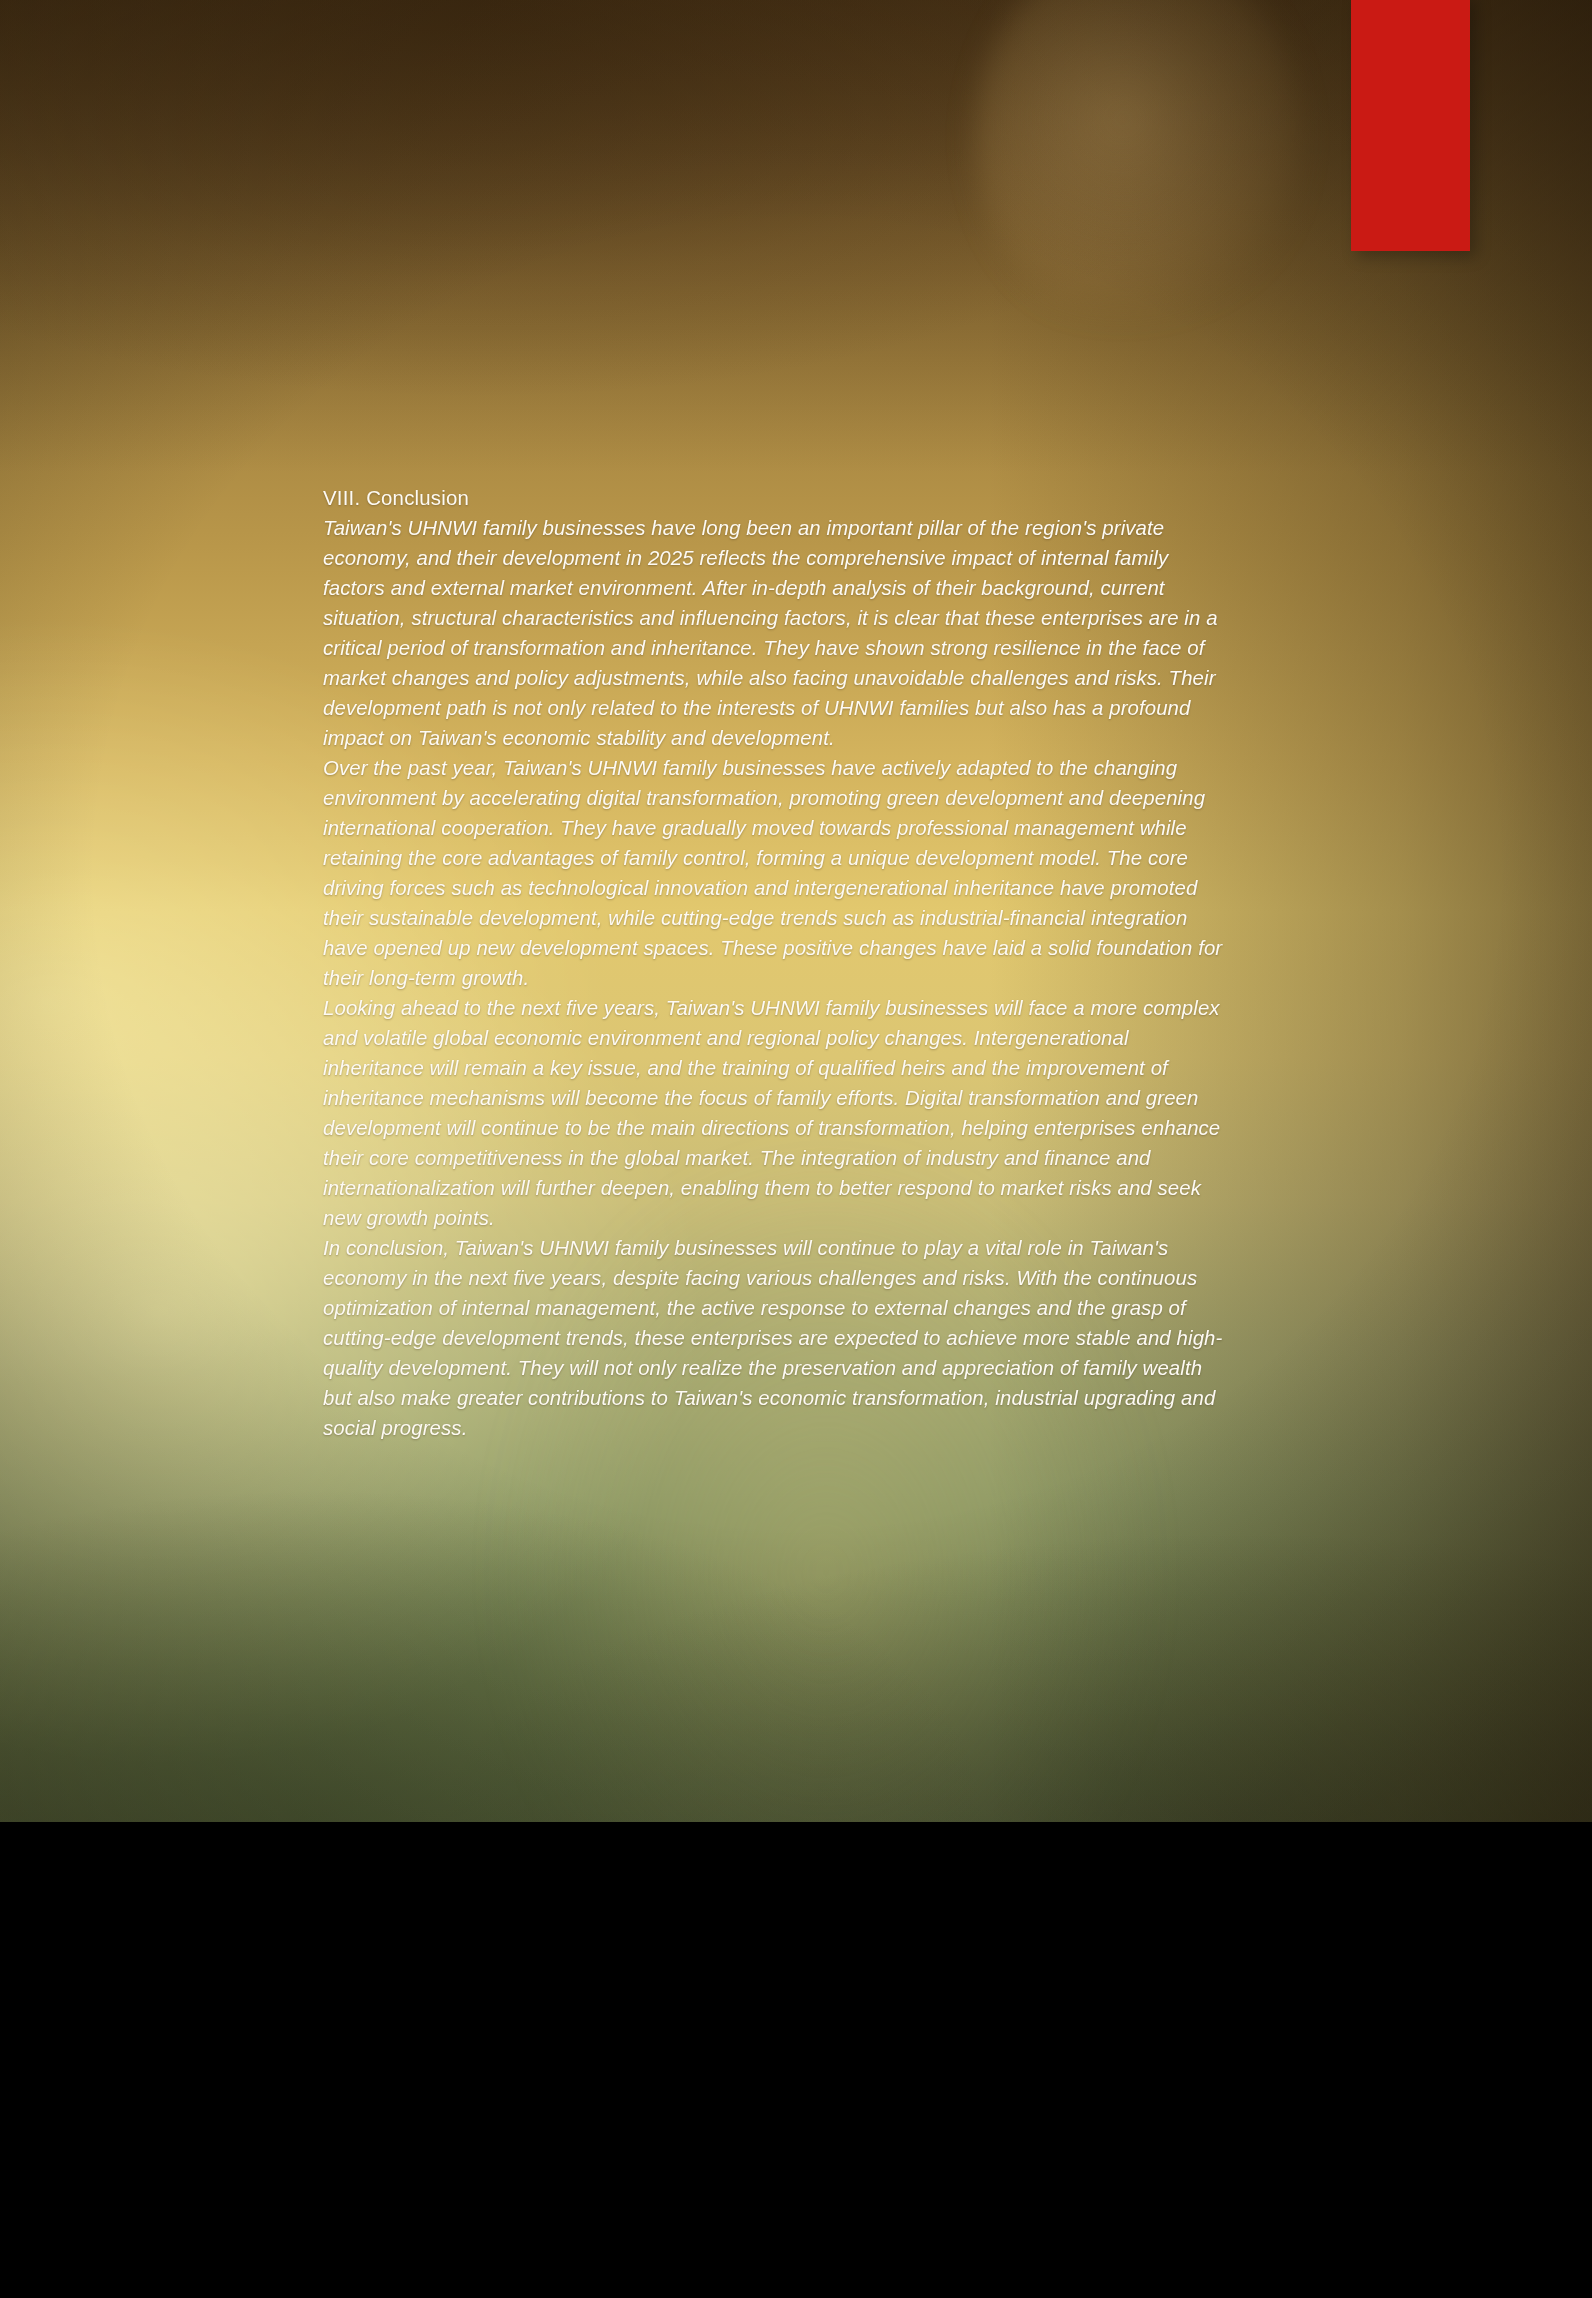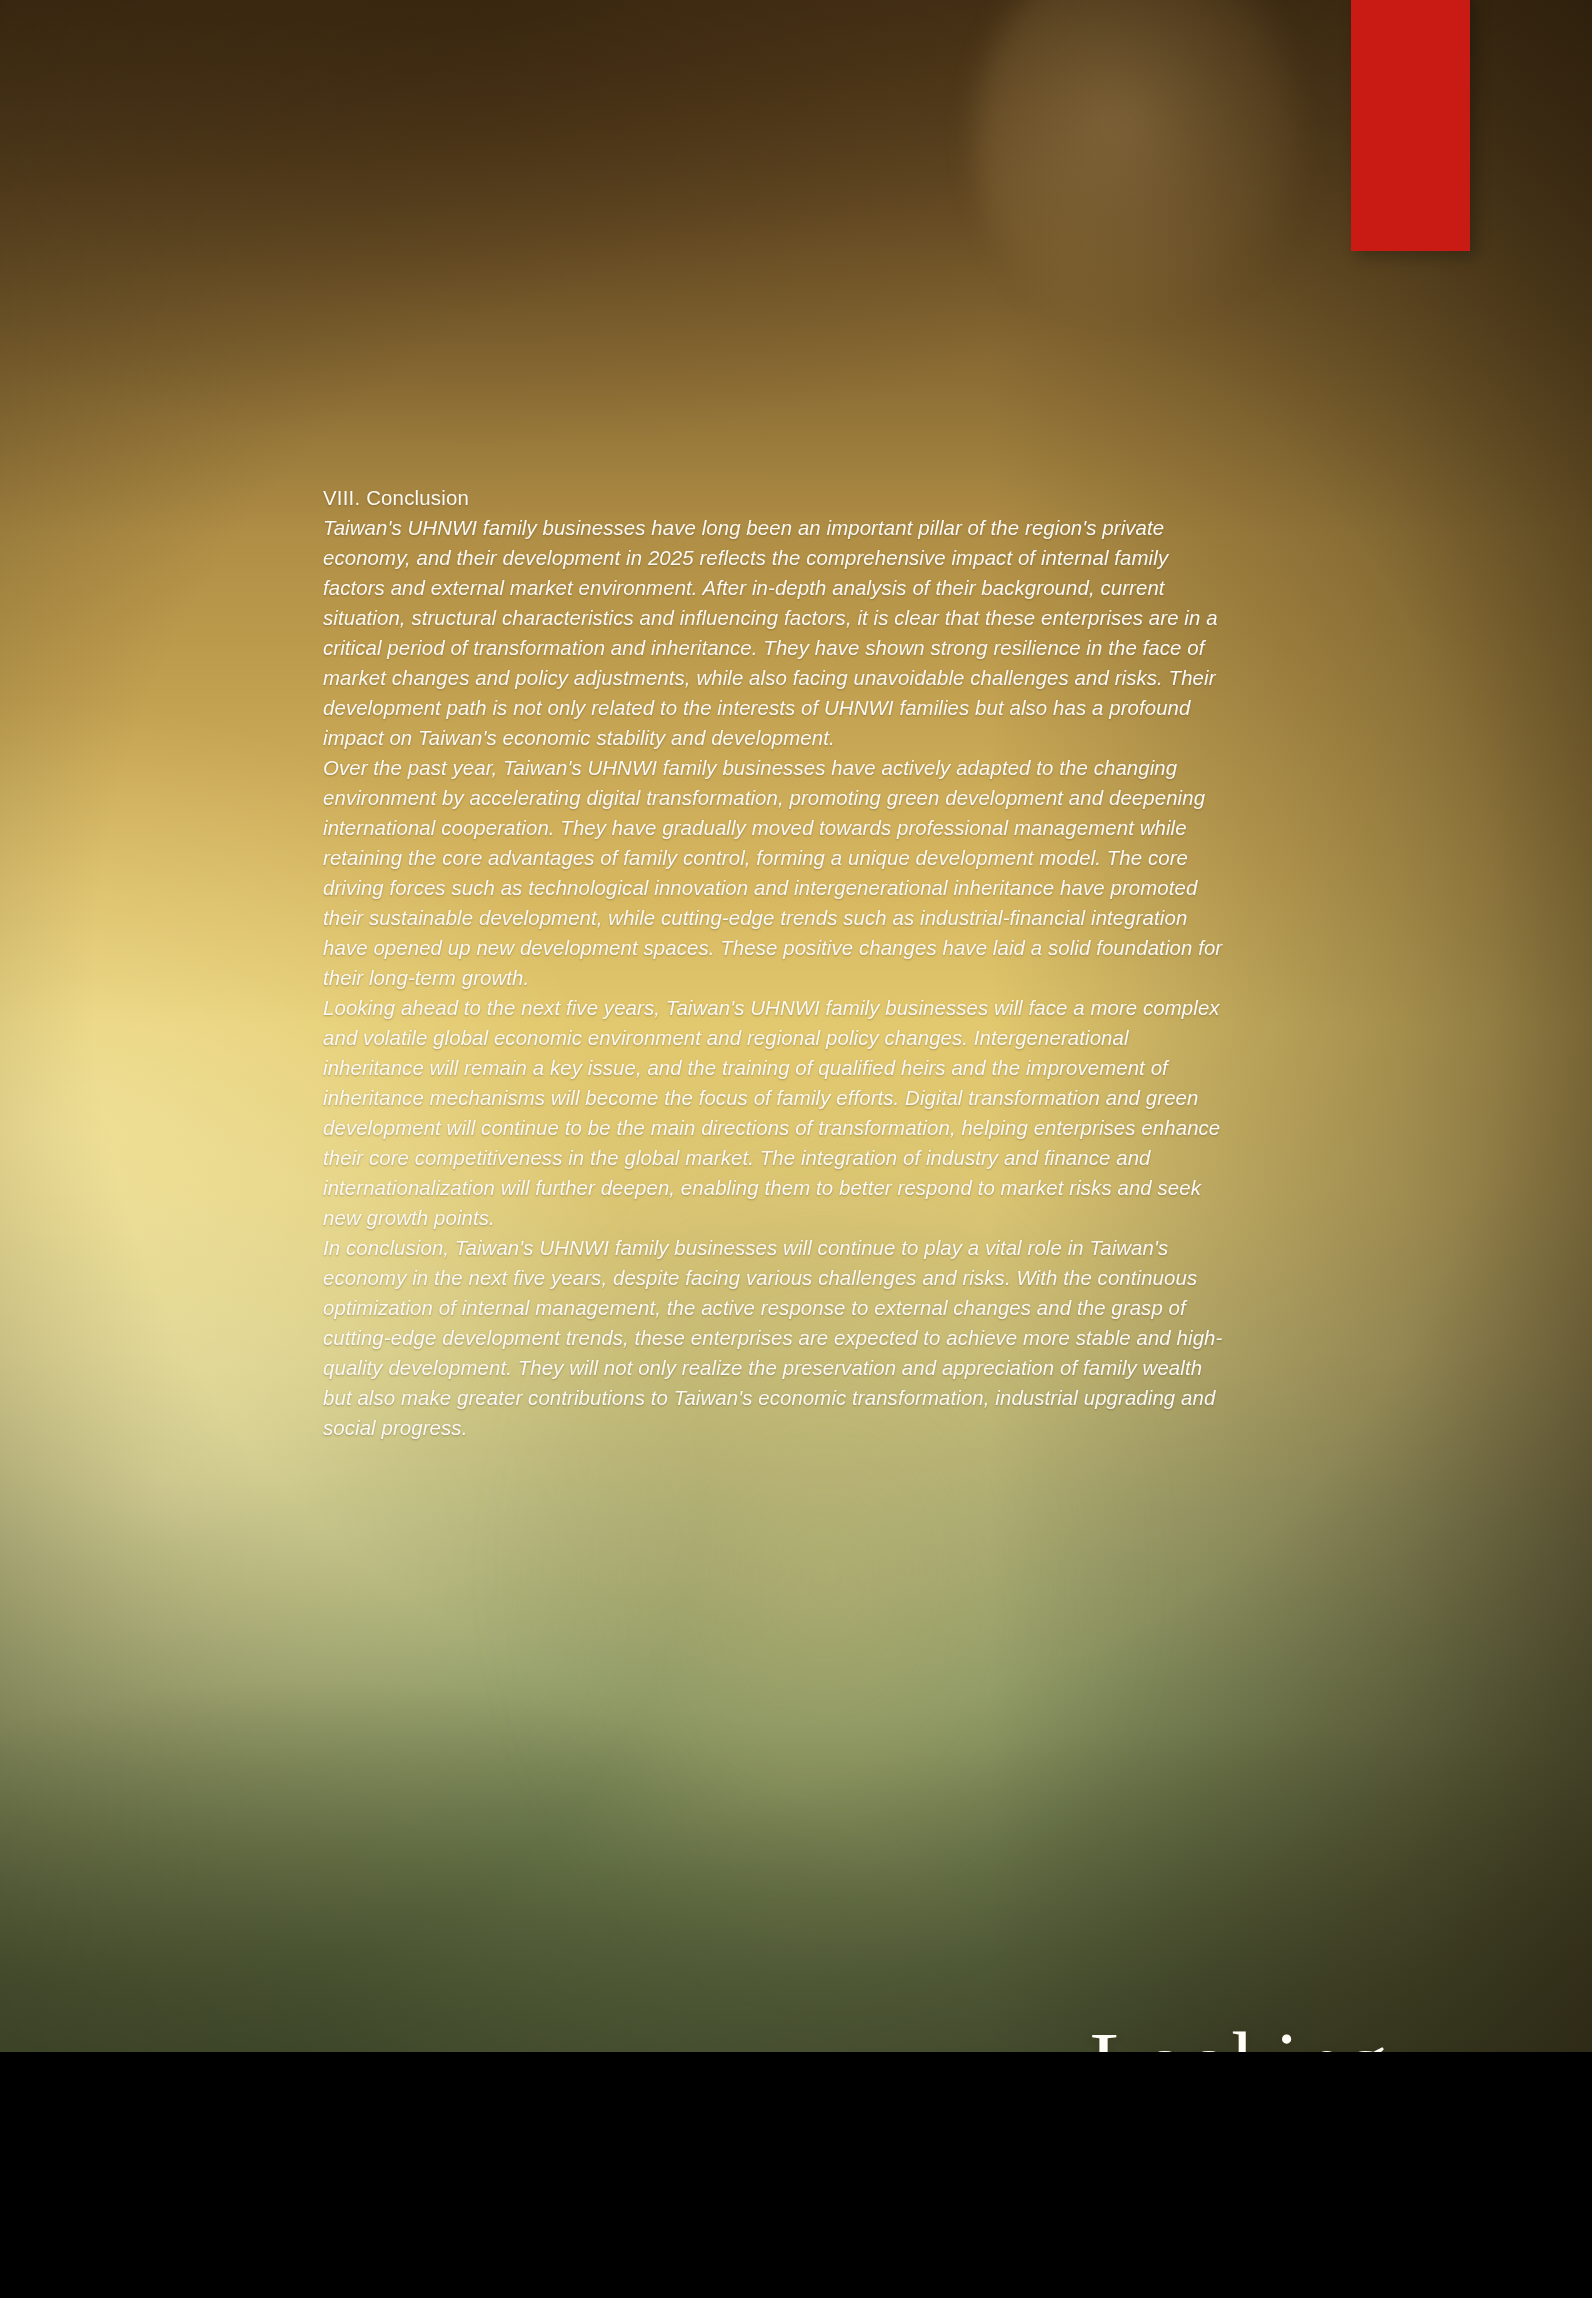--- a/index.html
+++ b/index.html
@@ -3,21 +3,21 @@
 <meta charset="utf-8">
 <style>
   html, body {
     margin: 0;
     padding: 0;
     background: #000;
   }
   #page {
     position: relative;
     width: 1592px;
-    height: 2052px;
+    height: 1822px;
     overflow: hidden;
     font-family: "Liberation Sans", sans-serif;
     background-color: #8a6a34;
   }
   
   .bg-base {
     position: absolute;
     inset: 0;
     background:
       linear-gradient(to bottom,

